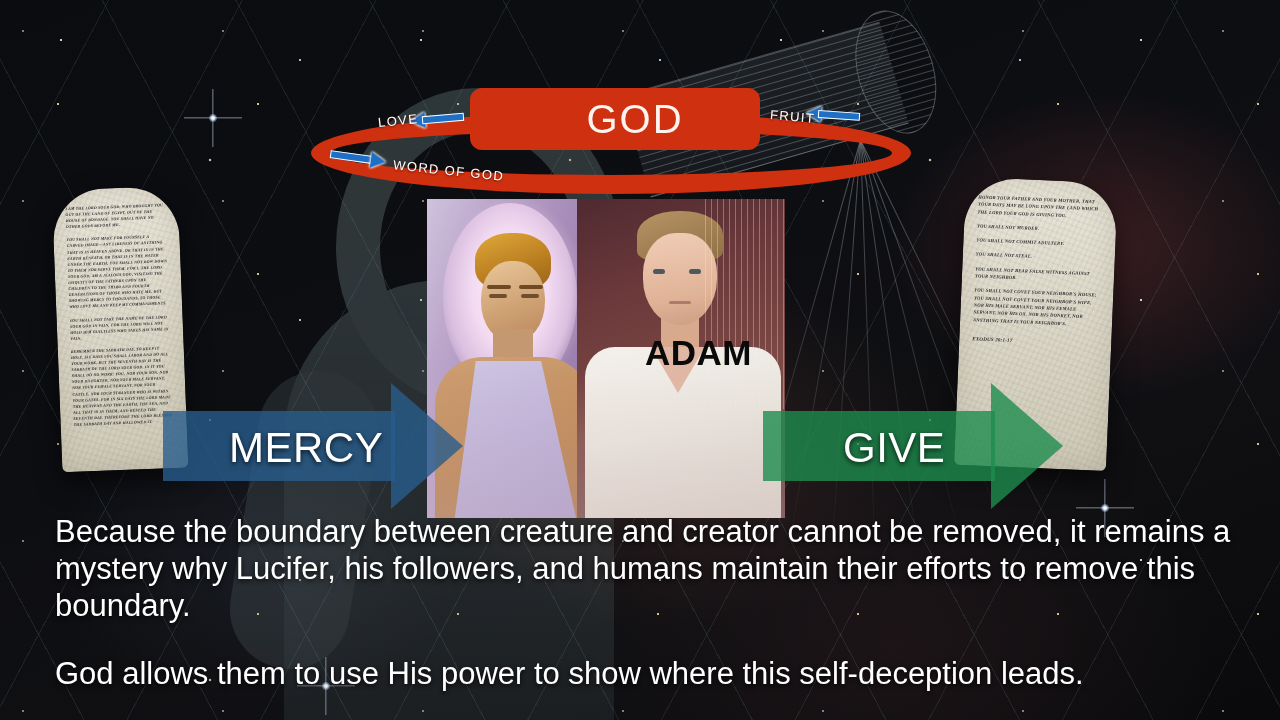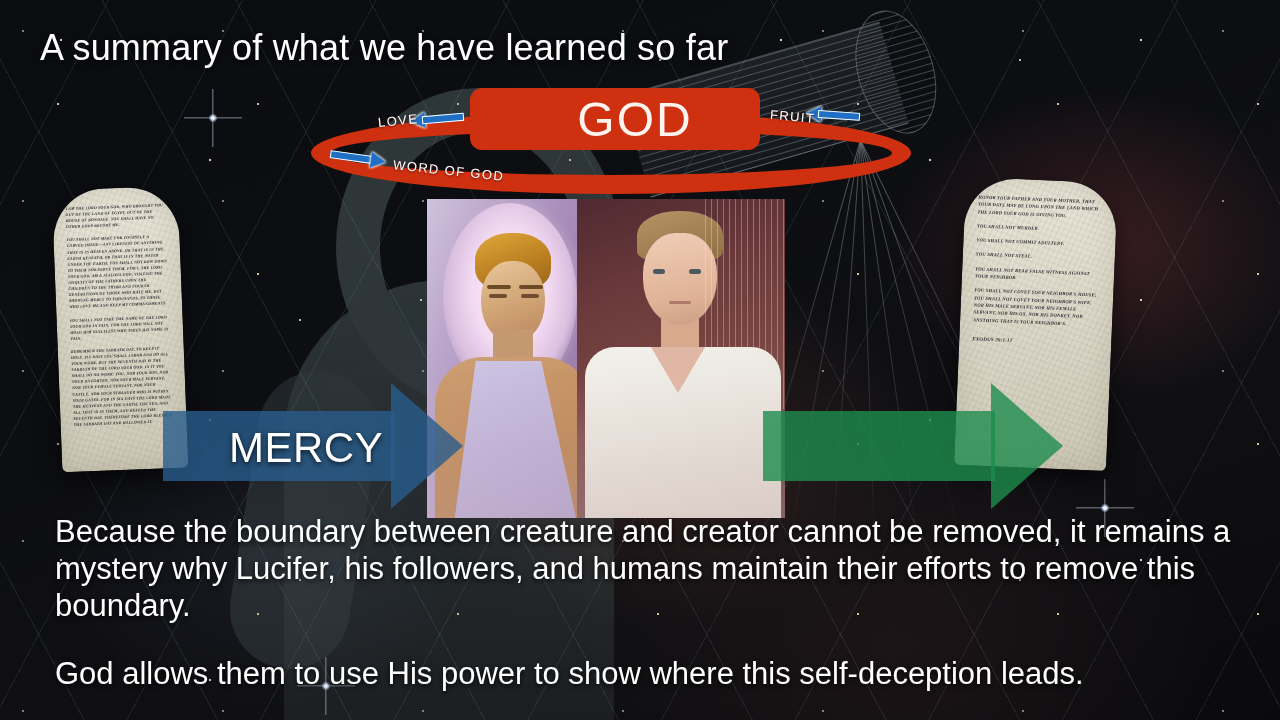--- a/index.html
+++ b/index.html
@@ -263,21 +263,21 @@
     border-radius:50%;
     border:19px solid #cf300f;
     box-sizing:border-box;
   }
   .god-box{
     position:absolute;left:470px;top:88px;width:290px;height:62px;
     background:#cf300f;border-radius:12px;
     display:flex;align-items:center;justify-content:center;
   }
   .god-box span{
-    color:#fdf3ef;font-size:48px;letter-spacing:2px;font-weight:300;
+    color:#fdf3ef;font-size:40px;letter-spacing:2px;font-weight:300;
     font-family:"Liberation Sans", sans-serif;
     margin-left:40px;
   }
   .ring-label{
     position:absolute;color:#fff;font-size:13px;letter-spacing:1.4px;
     font-family:"Liberation Sans", sans-serif;white-space:nowrap;
     text-shadow:0 1px 2px rgba(90,20,10,.9);
   }
   .lab-love{left:378px;top:113px;transform:rotate(-6deg);}
   .lab-fruit{left:770px;top:109px;transform:rotate(5deg);}
@@ -442,20 +442,21 @@
   <div class="arrow arrow-take">
     <div class="shaft"></div>
       <div class="head"></div>
   </div>
   <div class="arrow-label lbl-take">MERCY</div>
 
   <div class="arrow arrow-give">
     <div class="shaft"></div>
       <div class="head"></div>
   </div>
+  <div class="arrow-label lbl-give">GIVE</div>
 
   <div class="ring"></div>
 
   <div class="blue-arrow ba-love">
     <div class="ba-head"></div>
       <div class="ba-shaft"></div>
   </div>
   <div class="blue-arrow ba-fruit">
     <div class="ba-head"></div>
       <div class="ba-shaft"></div>
@@ -466,20 +467,20 @@
   </div>
 
   <div class="ring-label lab-love">LOVE</div>
   <div class="ring-label lab-fruit">FRUIT</div>
   <div class="ring-label lab-word">WORD OF GOD</div>
 
   <div class="god-box">
     <span>GOD</span>
   </div>
 
-
-
-  <div class="title">A summary of what we have learned so far</div>
+  <div class="adam">ADAM</div>
+
+
 
   <div class="body-text para2">God allows them to use His power to show where this self-deception leads.</div>
   <div class="body-text para1">Because the boundary between creature and creator cannot be removed, it remains a mystery why Lucifer, his followers, and humans maintain their efforts to remove this boundary.</div>
 
 </div>
 
 </body></html>

